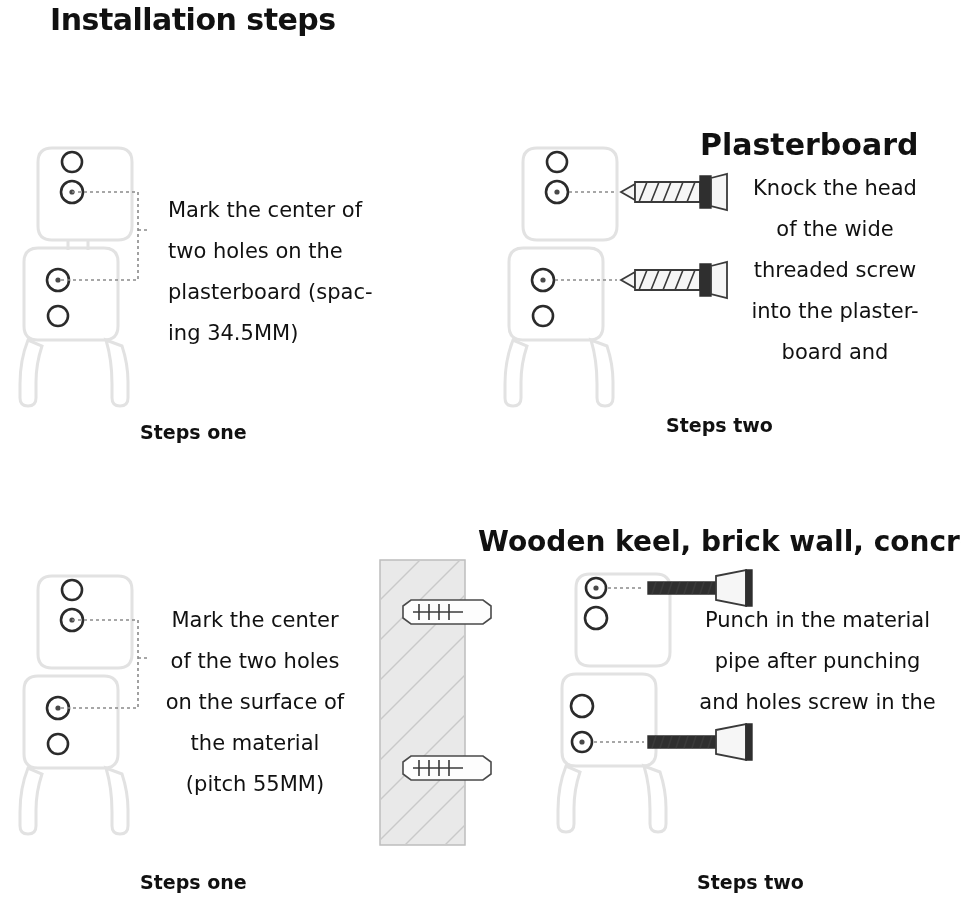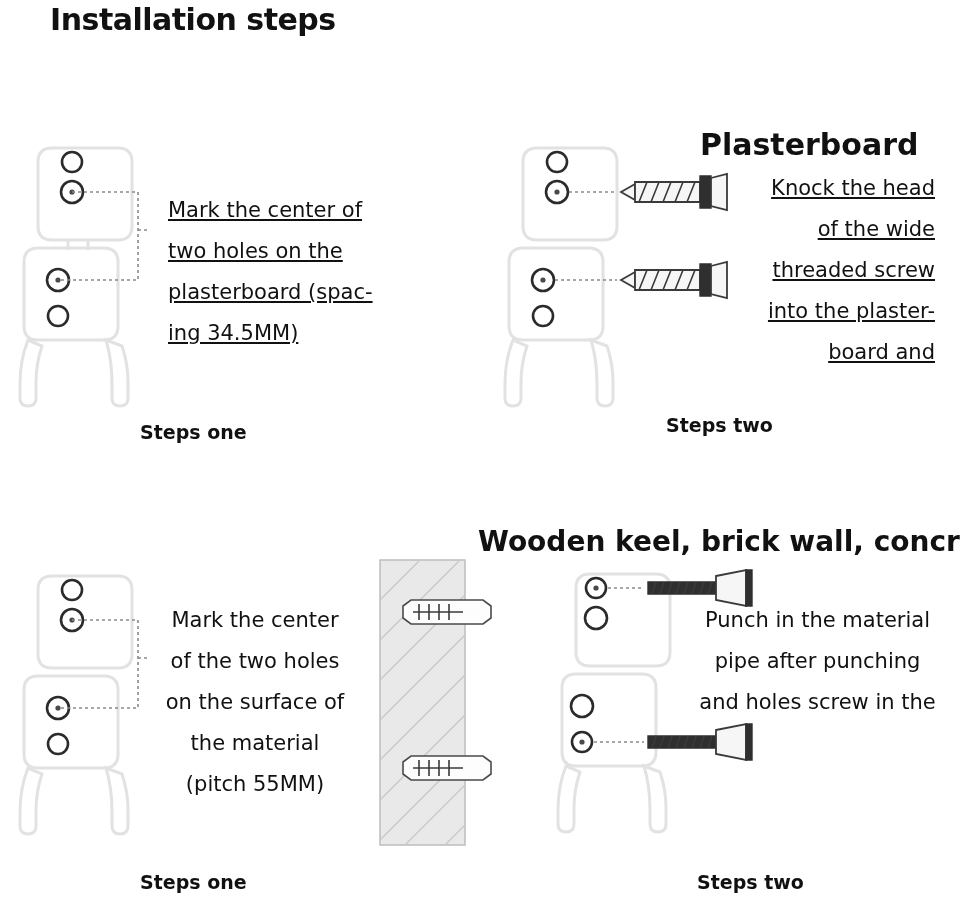--- a/index.html
+++ b/index.html
@@ -55,23 +55,23 @@
 
   .desc {
     position: absolute;
     font-family: "DejaVu Sans", sans-serif;
     font-size: 21px;
     line-height: 41px;
     color: #111;
   }
   .desc div { white-space: nowrap; }
   .desc.center div { text-align: center; }
-  .desc.right div { text-align: right; text-decoration: underline; }
-
-  #desc-1 { left: 168px; top: 190px; width: 235px; text-decoration: underline; }
+  .desc.right div { text-align: center; }
+
+  #desc-1 { left: 168px; top: 190px; width: 235px; }
   #desc-2 { left: 735px; top: 168px; width: 200px; text-align: right; }
   #desc-3 { left: 150px; top: 600px; width: 210px; text-align: center; }
   #desc-4 { left: 680px; top: 600px; width: 275px; text-align: center; }
 
   .art { position: absolute; }
 
   
 
   svg { display: block; overflow: visible; }
 

